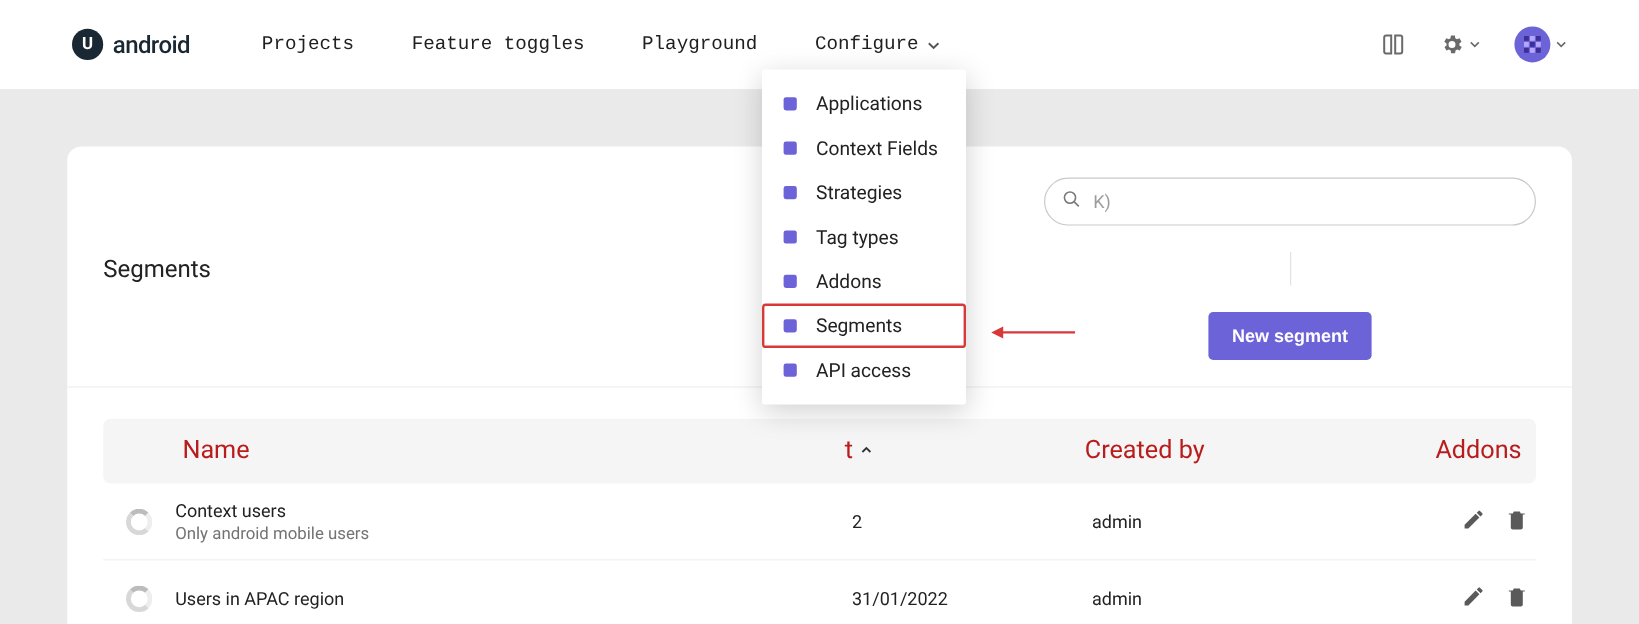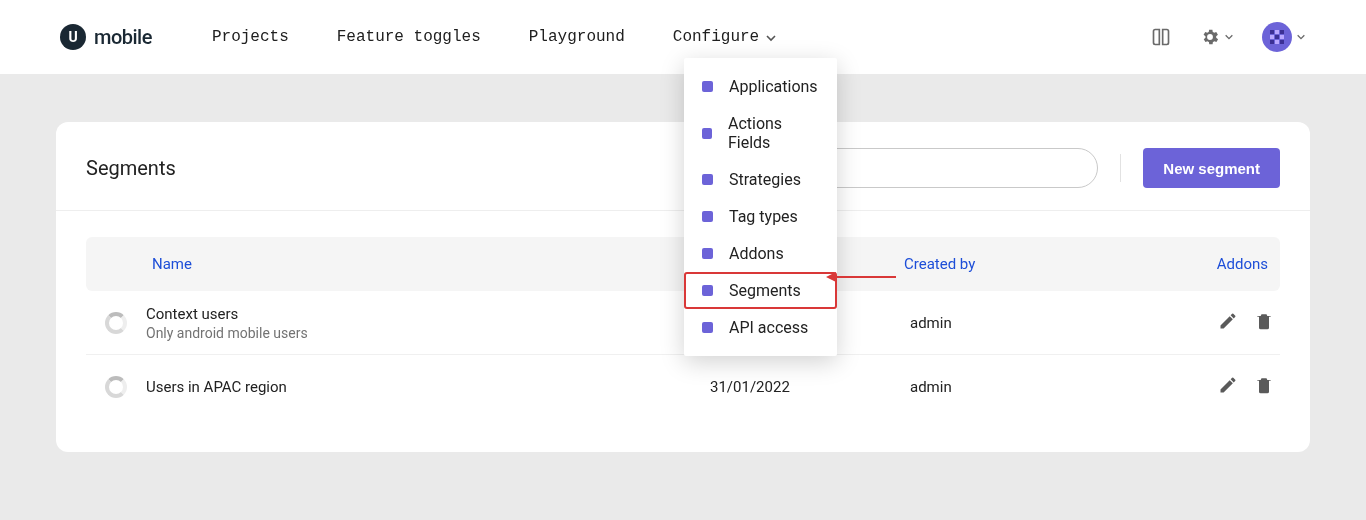--- a/index.html
+++ b/index.html
@@ -113,20 +113,21 @@
   .card-title {
     font-size: 20px;
     font-weight: 400;
     color: #222;
   }
   .search-wrap {
     margin-left: auto;
     display: flex;
     align-items: center;
     gap: 22px;
+    flex-direction: column;
   }
   .search {
     border: 1px solid #c9c9c9;
     border-radius: 999px;
     height: 40px;
     width: 410px;
     padding: 0 18px 0 40px;
     font-size: 15px;
     color: #9d9d9d;
     display:flex;
@@ -159,22 +160,22 @@
   }
   .thead {
     display: grid;
     grid-template-columns: 60px 1fr 200px 250px 120px;
     background: #f5f5f5;
     border-radius: 6px;
     align-items: center;
     height: 54px;
     padding: 0 6px;
     margin-top: 26px;
-    font-size: 15px;
-    color: #1d4ed8;
+    font-size: 21px;
+    color: #b91c1c;
   }
   .thead .col-name { padding-left: 0px; }
   .thead .col-created { display:flex; align-items:center; gap:6px; }
   .thead .col-actions { text-align:right; padding-right:6px; }
   .trow {
     display: grid;
     grid-template-columns: 60px 1fr 200px 250px 120px;
     align-items: center;
     height: 64px;
     border-bottom: 1px solid #f0f0f0;
@@ -192,22 +193,22 @@
     border-right-color:#eee;
   }
   .row-name .desc { color:#737373; font-size:14px; margin-top:2px; }
   .row-actions { display:flex; gap:16px; justify-content:flex-end; padding-right:6px; color:#5a5a5a; }
   .row-actions span { cursor:pointer; }
 
   
   .dropdown {
     position: absolute;
     top: 58px;
-    left: 684px;
-    width: 153px;
+    left: 635px;
+    width: 170px;
     background: #fff;
     box-shadow: 0 6px 24px rgba(0,0,0,0.18);
     border-radius: 2px;
     padding: 10px 0;
     z-index: 50;
   }
   .dd-item {
     display: flex;
     align-items: center;
     gap: 16px;
@@ -232,21 +233,21 @@
   }
   .arrow-anno svg { display:block; }
   .sort-chevron{font-size:11px;}
 </style>
 </head>
 <body>
 
 <div class="topbar">
   <div class="logo">
     <div class="logo-mark">U</div>
-    <div class="logo-text">mobile</div>
+    <div class="logo-text">android</div>
   </div>
   <div class="nav">
     <div class="nav-item">Projects</div>
     <div class="nav-item">Feature toggles</div>
     <div class="nav-item">Playground</div>
     <div class="nav-item">
       <span>Configure</span>
       <span class="chevron">
         <svg width="12" height="12" viewBox="0 0 12 12">
             <path d="M2 4l4 4 4-4" fill="none" stroke="#555" stroke-width="1.6"></path>
@@ -375,21 +376,21 @@
   </div>
 </div>
 
 <div class="dropdown">
   <div class="dd-item">
       <span class="dd-bullet"></span>
       <span>Applications</span>
     </div>
   <div class="dd-item">
       <span class="dd-bullet"></span>
-      <span>Actions Fields</span>
+      <span>Context Fields</span>
     </div>
   <div class="dd-item">
       <span class="dd-bullet"></span>
       <span>Strategies</span>
     </div>
   <div class="dd-item">
       <span class="dd-bullet"></span>
       <span>Tag types</span>
     </div>
   <div class="dd-item">

